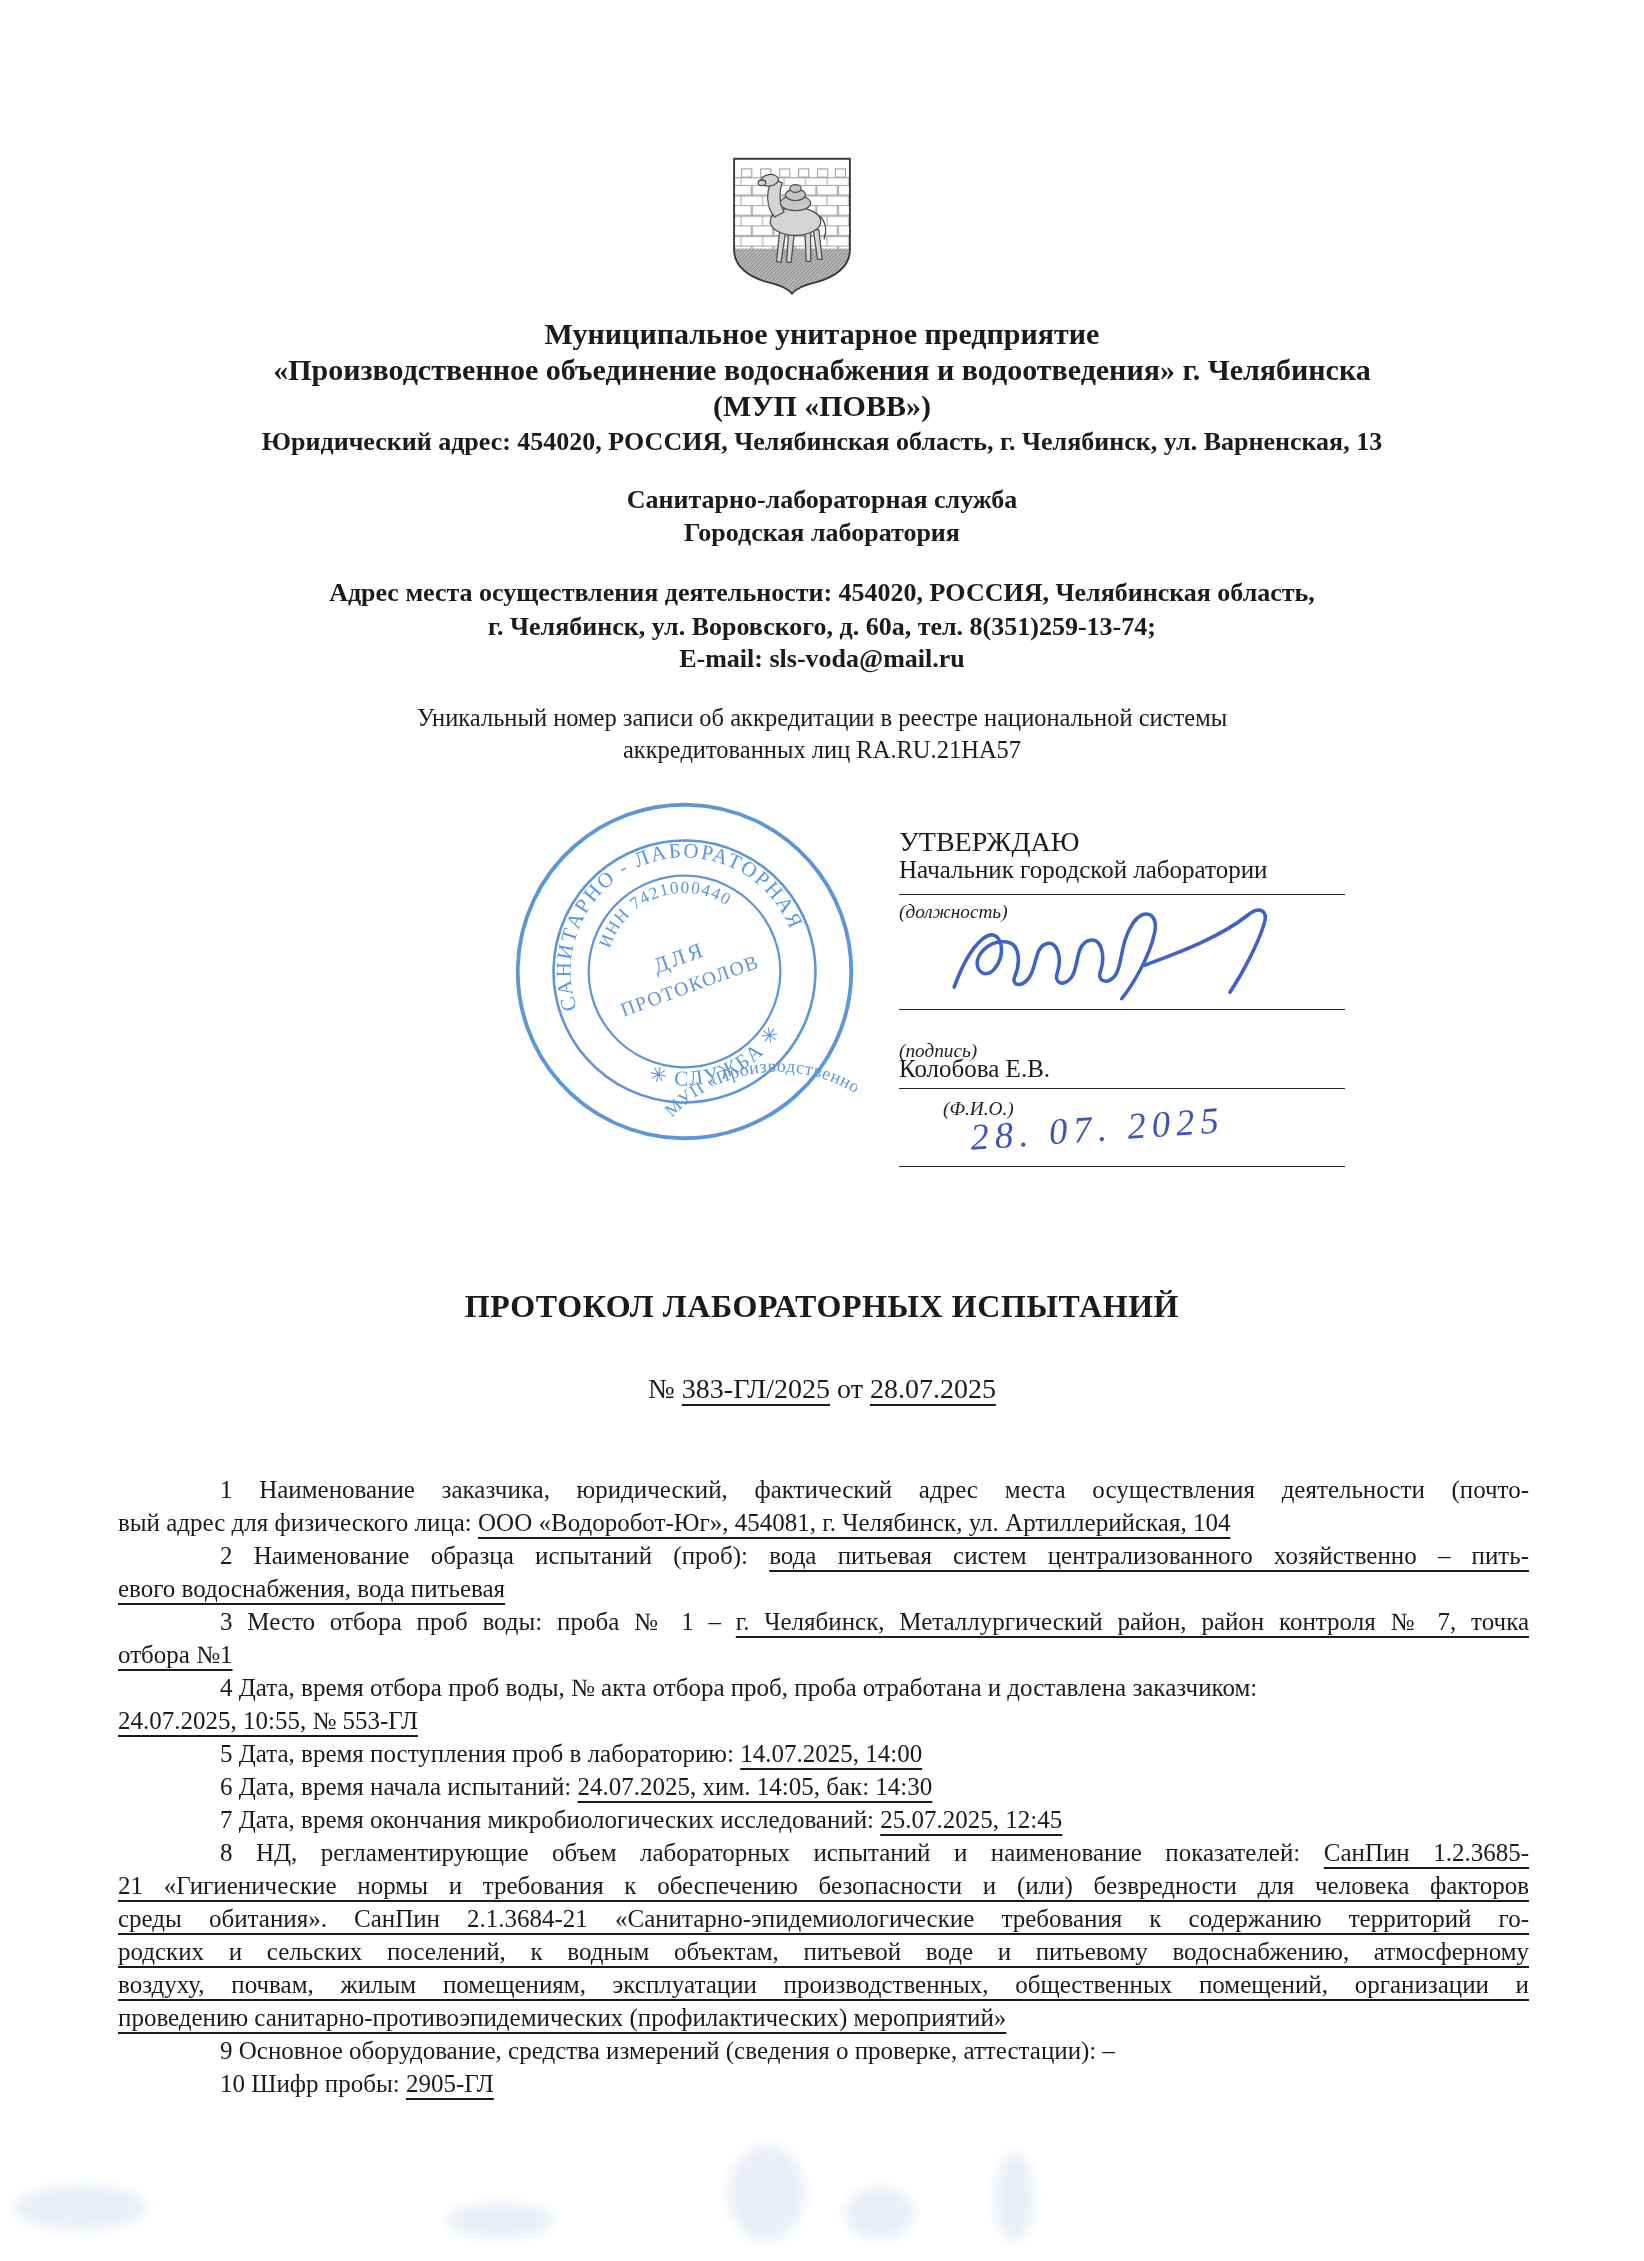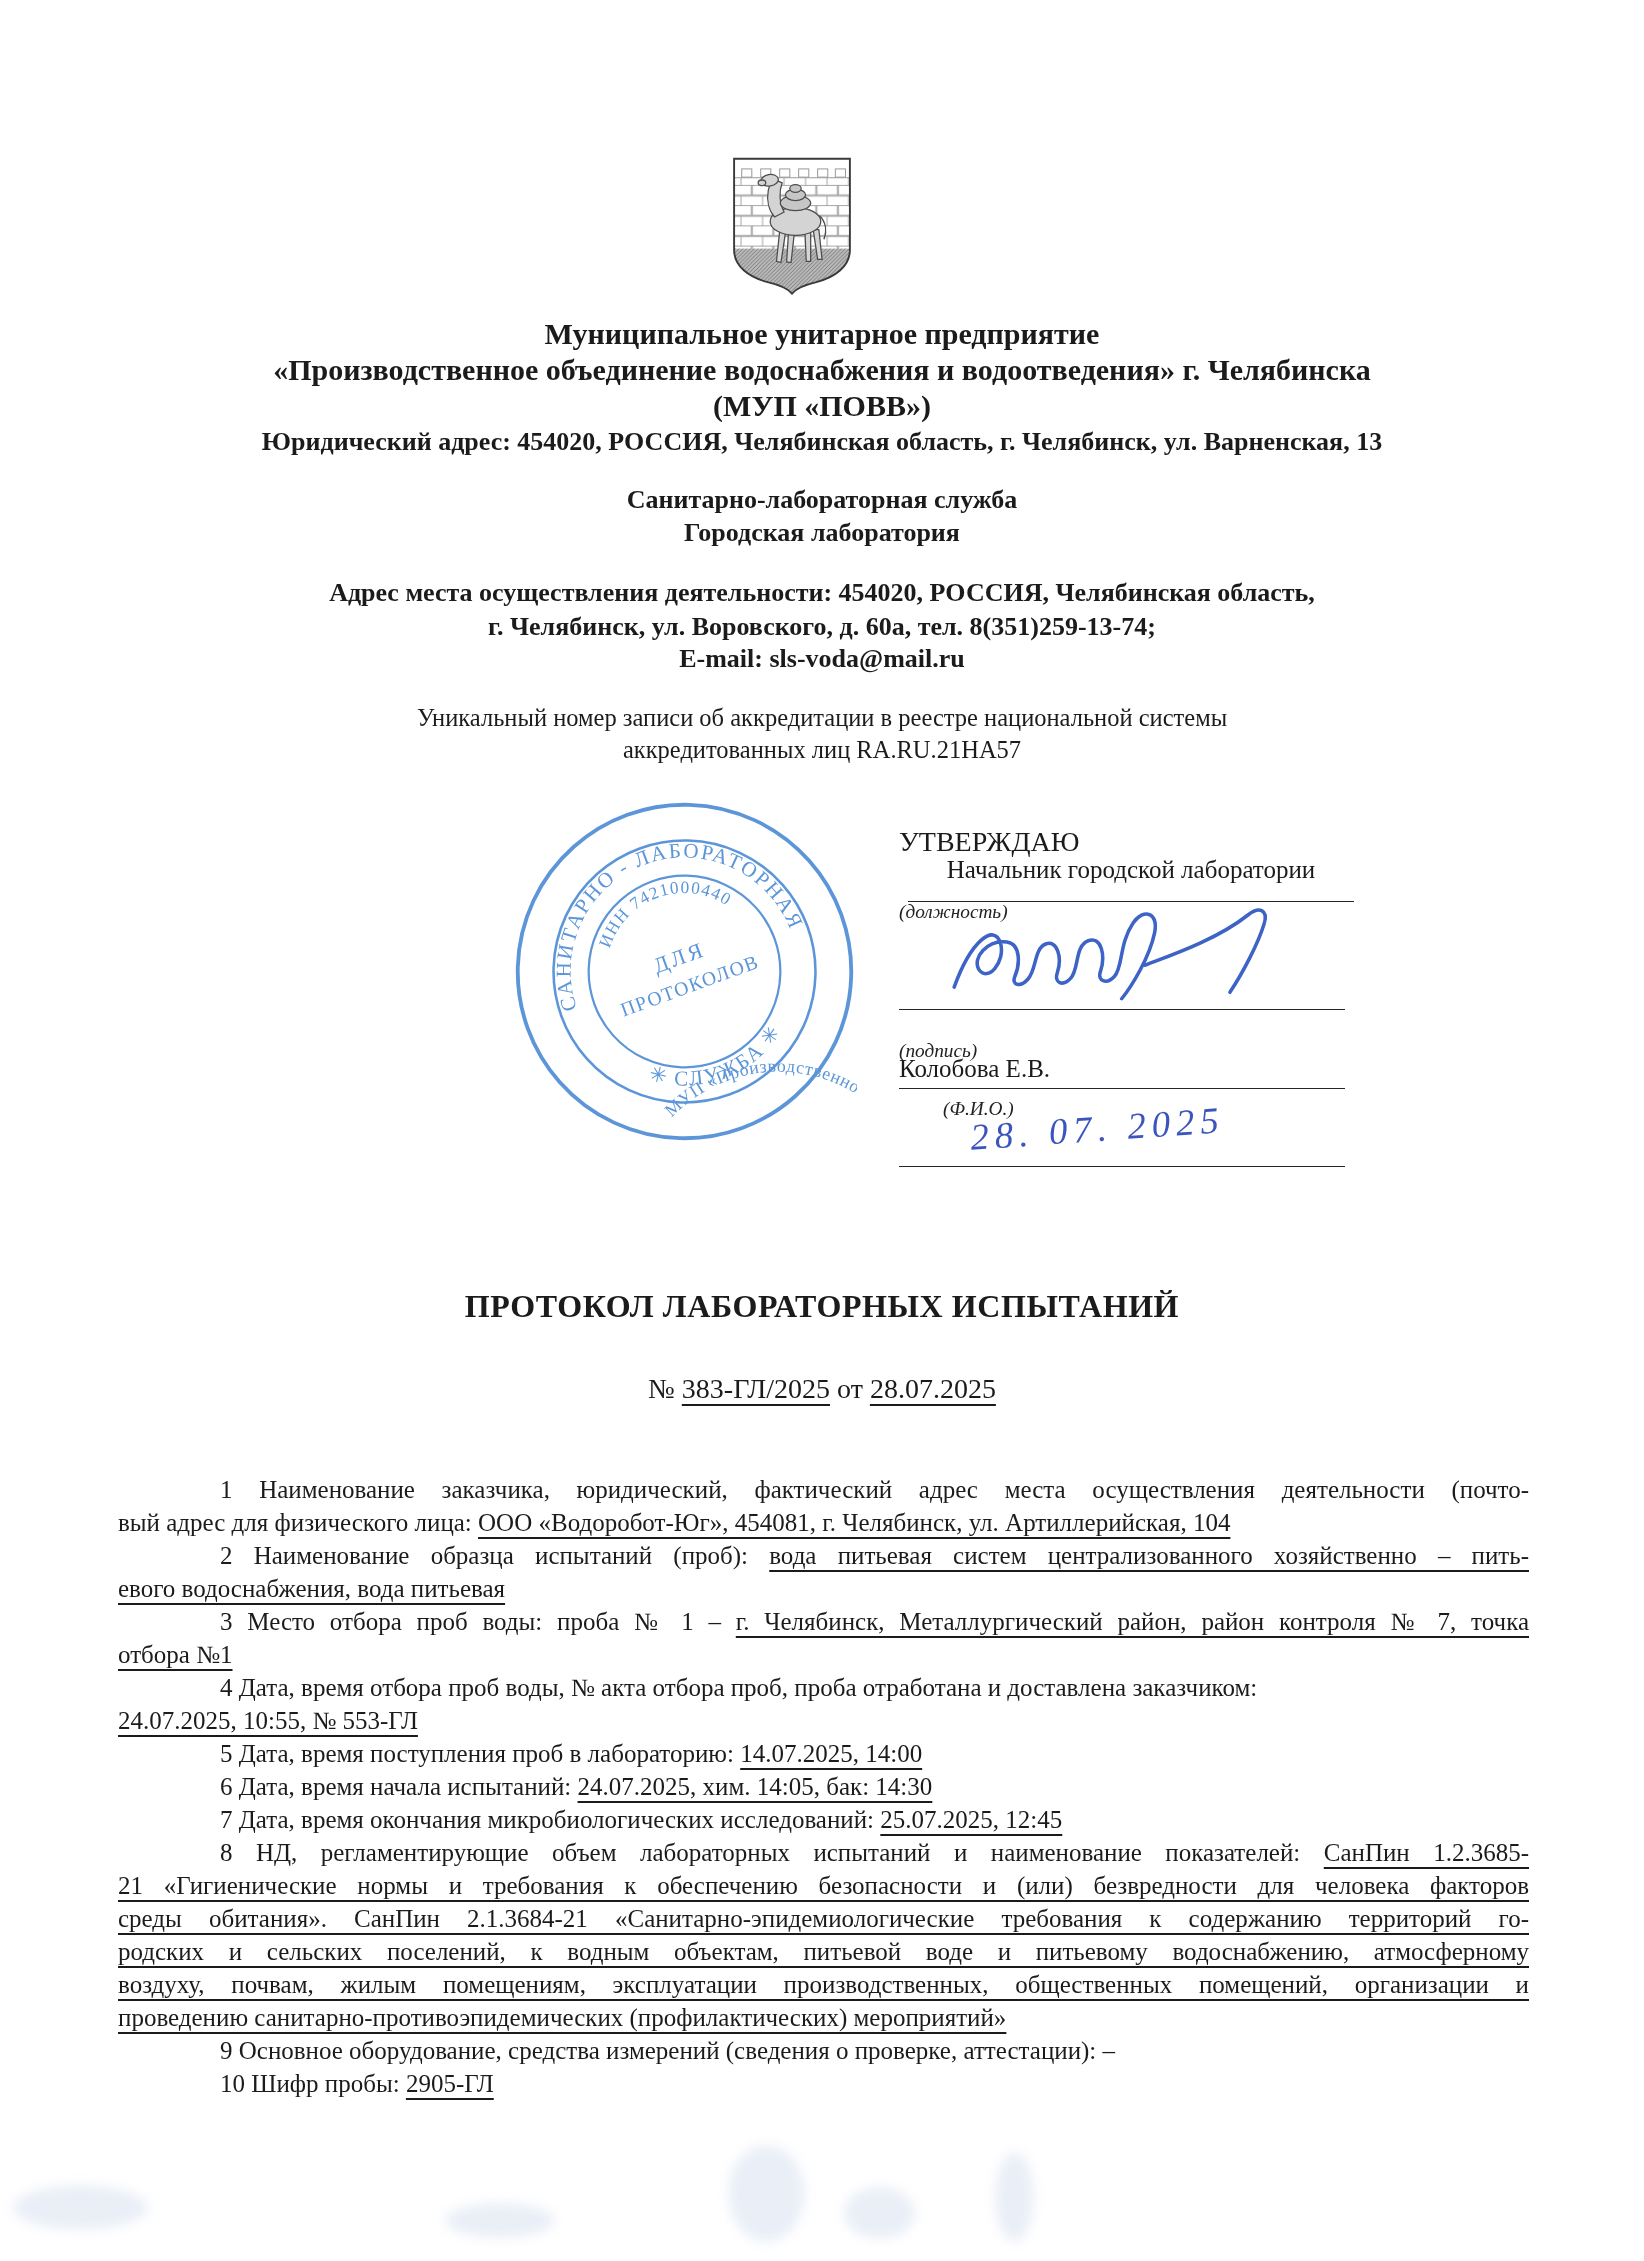--- a/index.html
+++ b/index.html
@@ -12,22 +12,22 @@
   .abs{position:absolute;}
   .ctr{left:0;width:100%;text-align:center;}
   .b{font-weight:bold;}
   .h46{font-size:30px;line-height:35px;}
   .h40{font-size:26px;line-height:32px;}
   .h38{font-size:24.5px;line-height:31px;}
 
   
   .appr{position:absolute;left:899px;top:826px;width:446px;}
   .appr-title{position:absolute;top:0;left:0;font-size:28px;font-family:Liberation Serif, serif;}
-  .appr-pos{position:absolute;top:30px;left:9px;width:446px;font-size:25px;
-            border-bottom:1.9px solid #262626;padding-bottom:17px;white-space:nowrap;text-align:center;}
+  .appr-pos{position:absolute;top:30px;left:0;width:446px;font-size:25px;
+            border-bottom:1.9px solid #262626;padding-bottom:10px;white-space:nowrap;}
   .cap{position:absolute;left:0;font-style:italic;font-size:19.3px;color:#222;}
   .cap1{top:75px;} .cap2{top:192px;margin-top:22px;} .cap3{top:272px;margin-left:44px;}
   .appr-line{position:absolute;left:0;width:446px;border-top:1.9px solid #262626;height:0;}
   .l1{top:183px;} .l2{top:340px;}
   .appr-name{position:absolute;top:229px;left:0;width:446px;font-size:25px;
              border-bottom:1.9px solid #262626;padding-bottom:5.2px;}
   .sig-svg{position:absolute;top:72px;left:41px;}
   .hand-date{position:absolute;top:281px;left:71px;font-size:37px;font-style:italic;
              color:#3b55bd;letter-spacing:5.8px;transform:rotate(-4deg);white-space:nowrap;}
 

